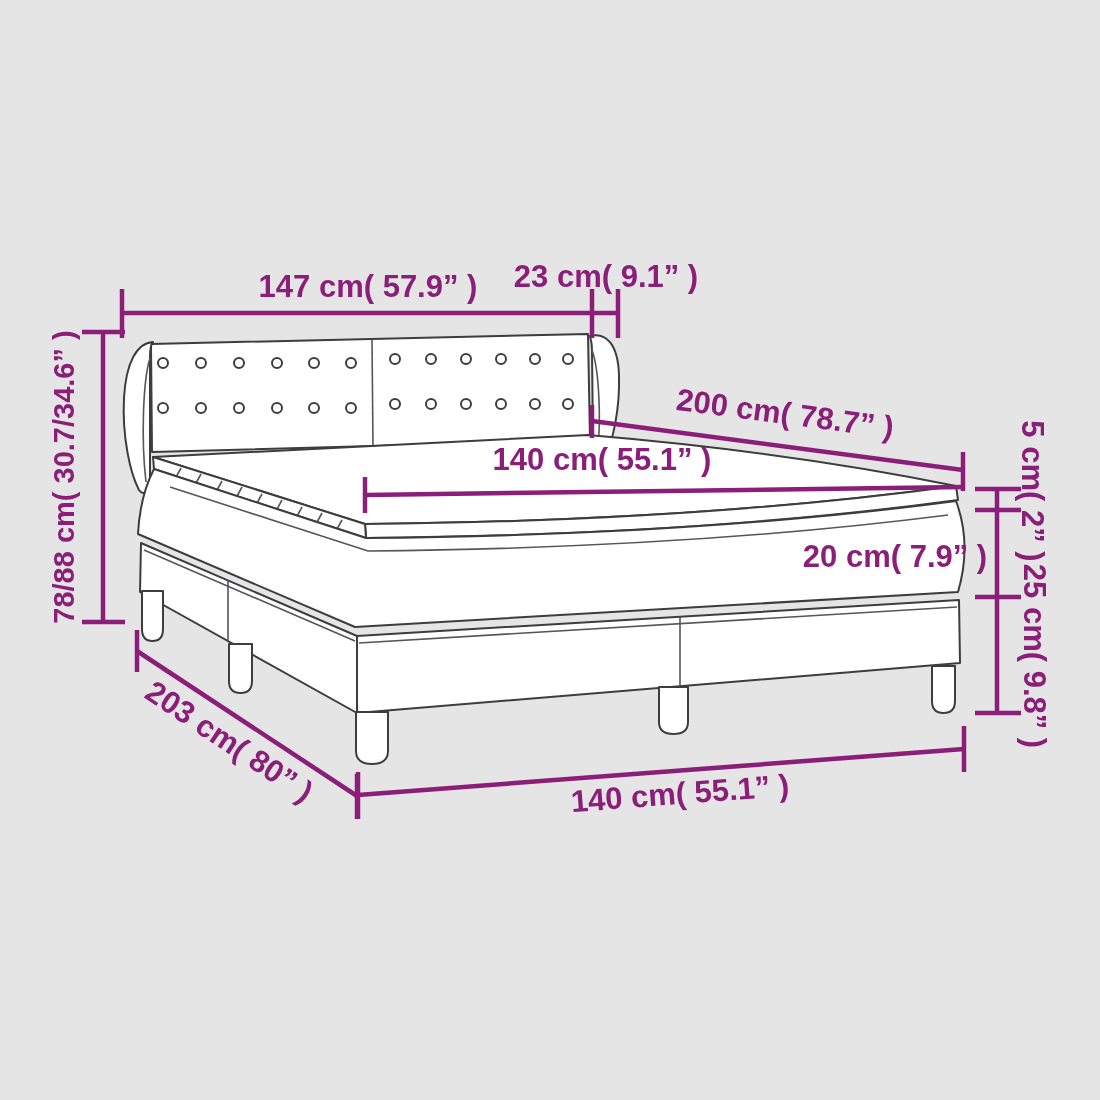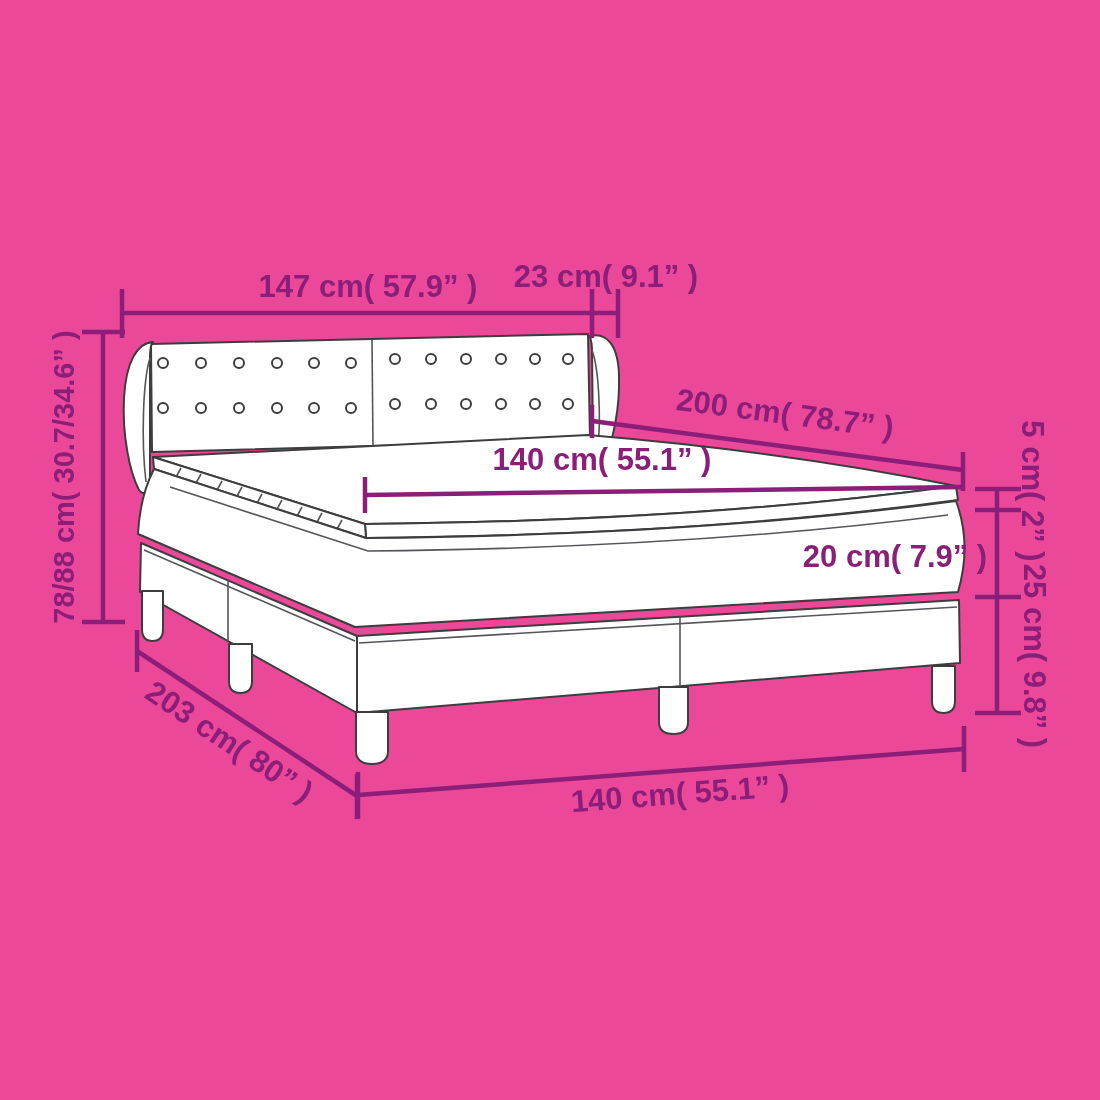--- a/index.html
+++ b/index.html
@@ -1,16 +1,16 @@
 <!DOCTYPE html>
 <html><head>
 <meta charset="utf-8">
 <style>
   html,body{margin:0;padding:0;background:#fff;}
-  .canvas{width:1100px;height:1100px;background:#ec4899;position:relative;overflow:hidden;}
+  .canvas{width:1100px;height:1100px;background:#e5e5e5;position:relative;overflow:hidden;}
   svg{display:block;}
   .dim-text{
     font-family:"Liberation Sans","DejaVu Sans",sans-serif;
     font-weight:bold;
     fill:#8a1e78;
   }
   .fs31{font-size:31px;}
   .fs29{font-size:29px;}
   .outline{fill:#ffffff;stroke:#3d3d3d;stroke-width:2;stroke-linejoin:round;}
   .thin{fill:none;stroke:#55555a;stroke-width:1.6;}

